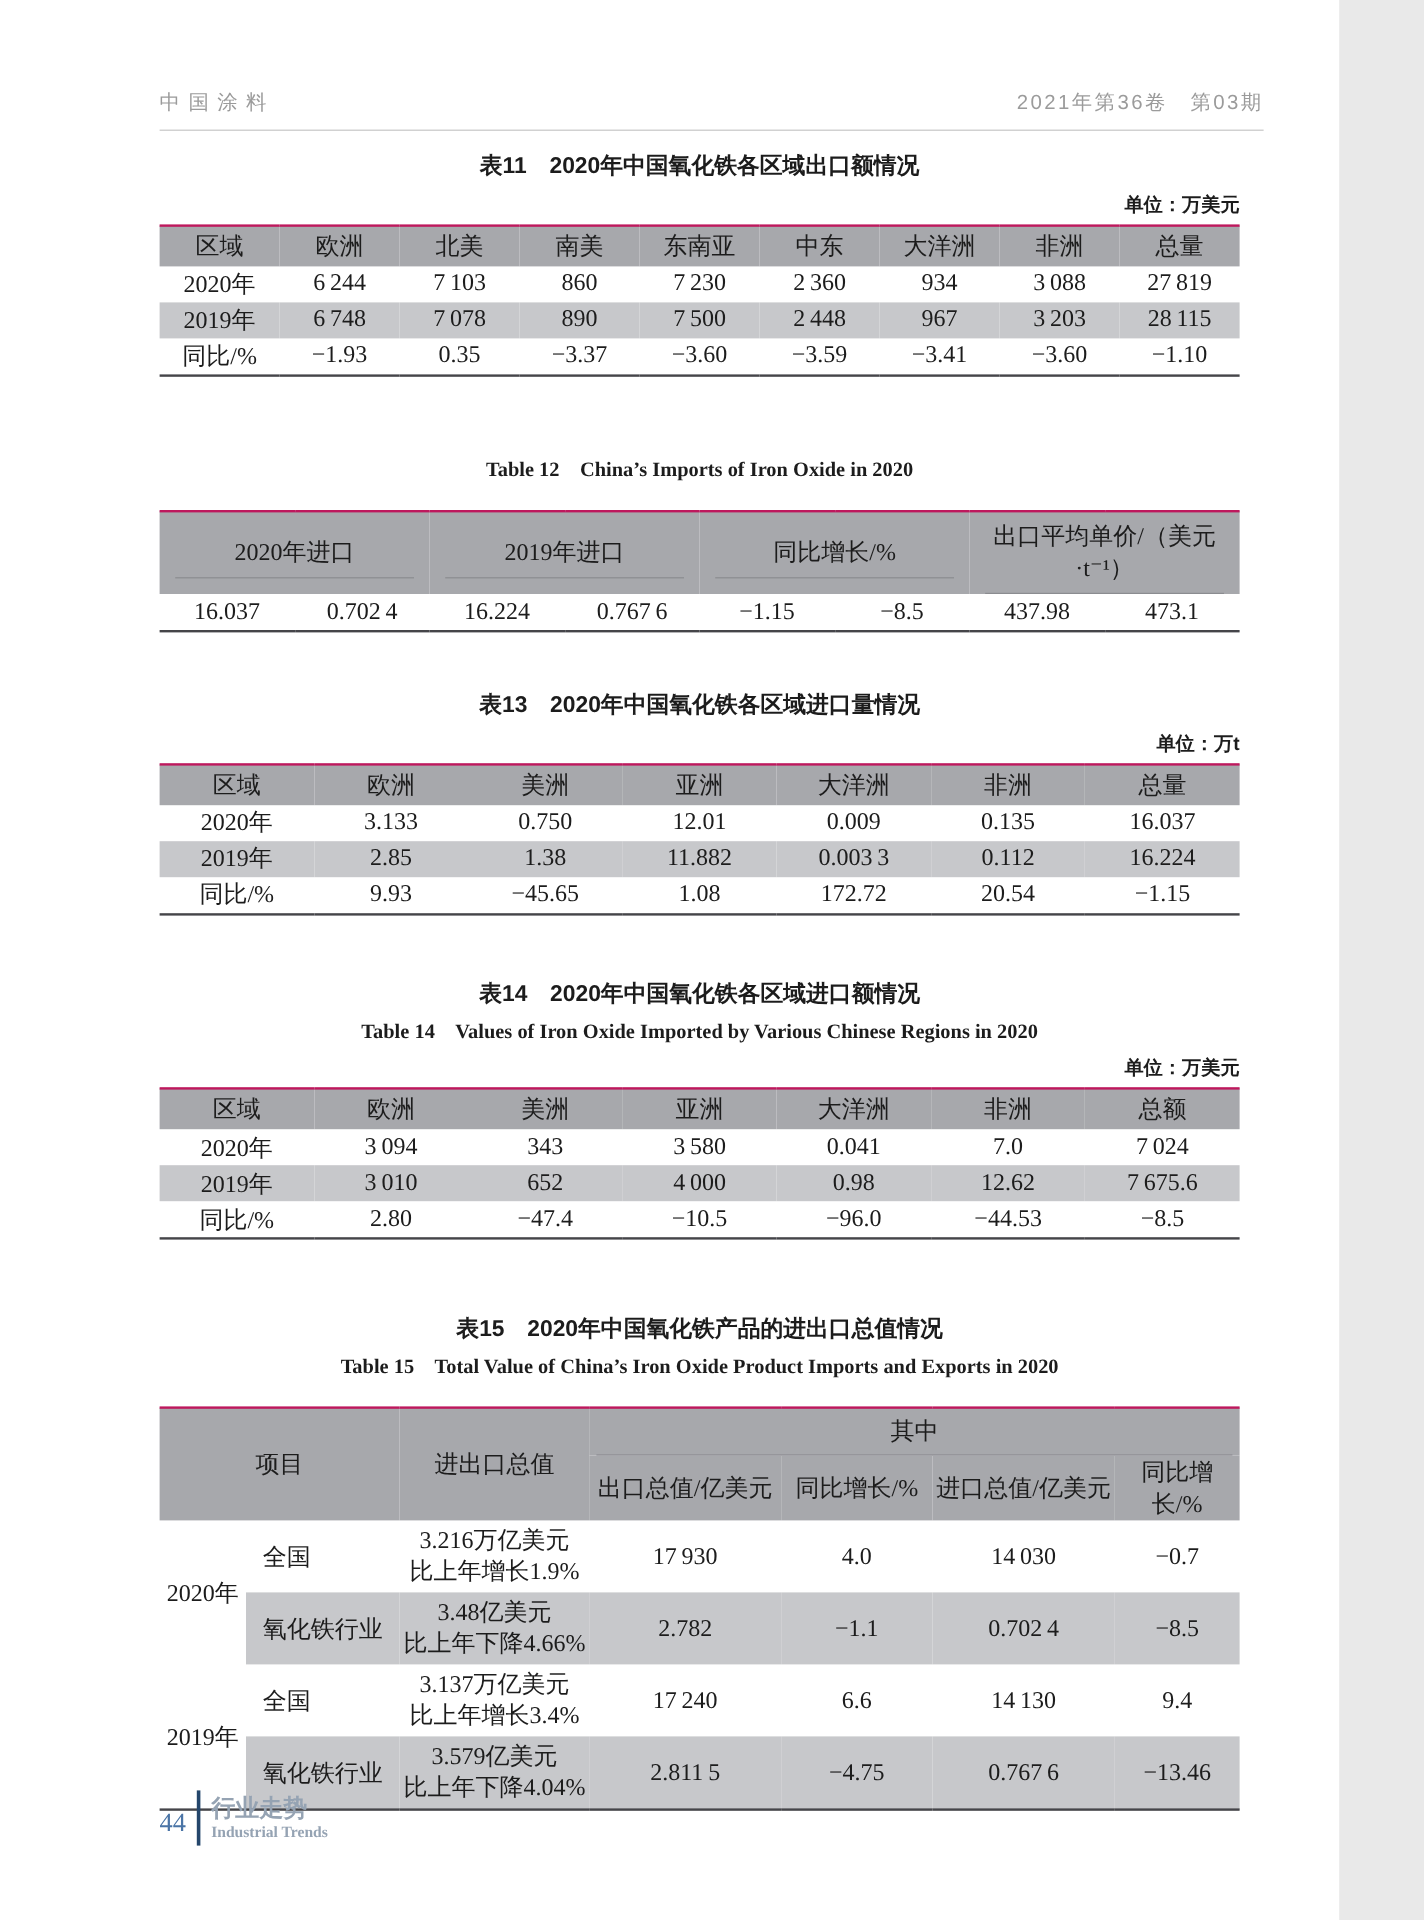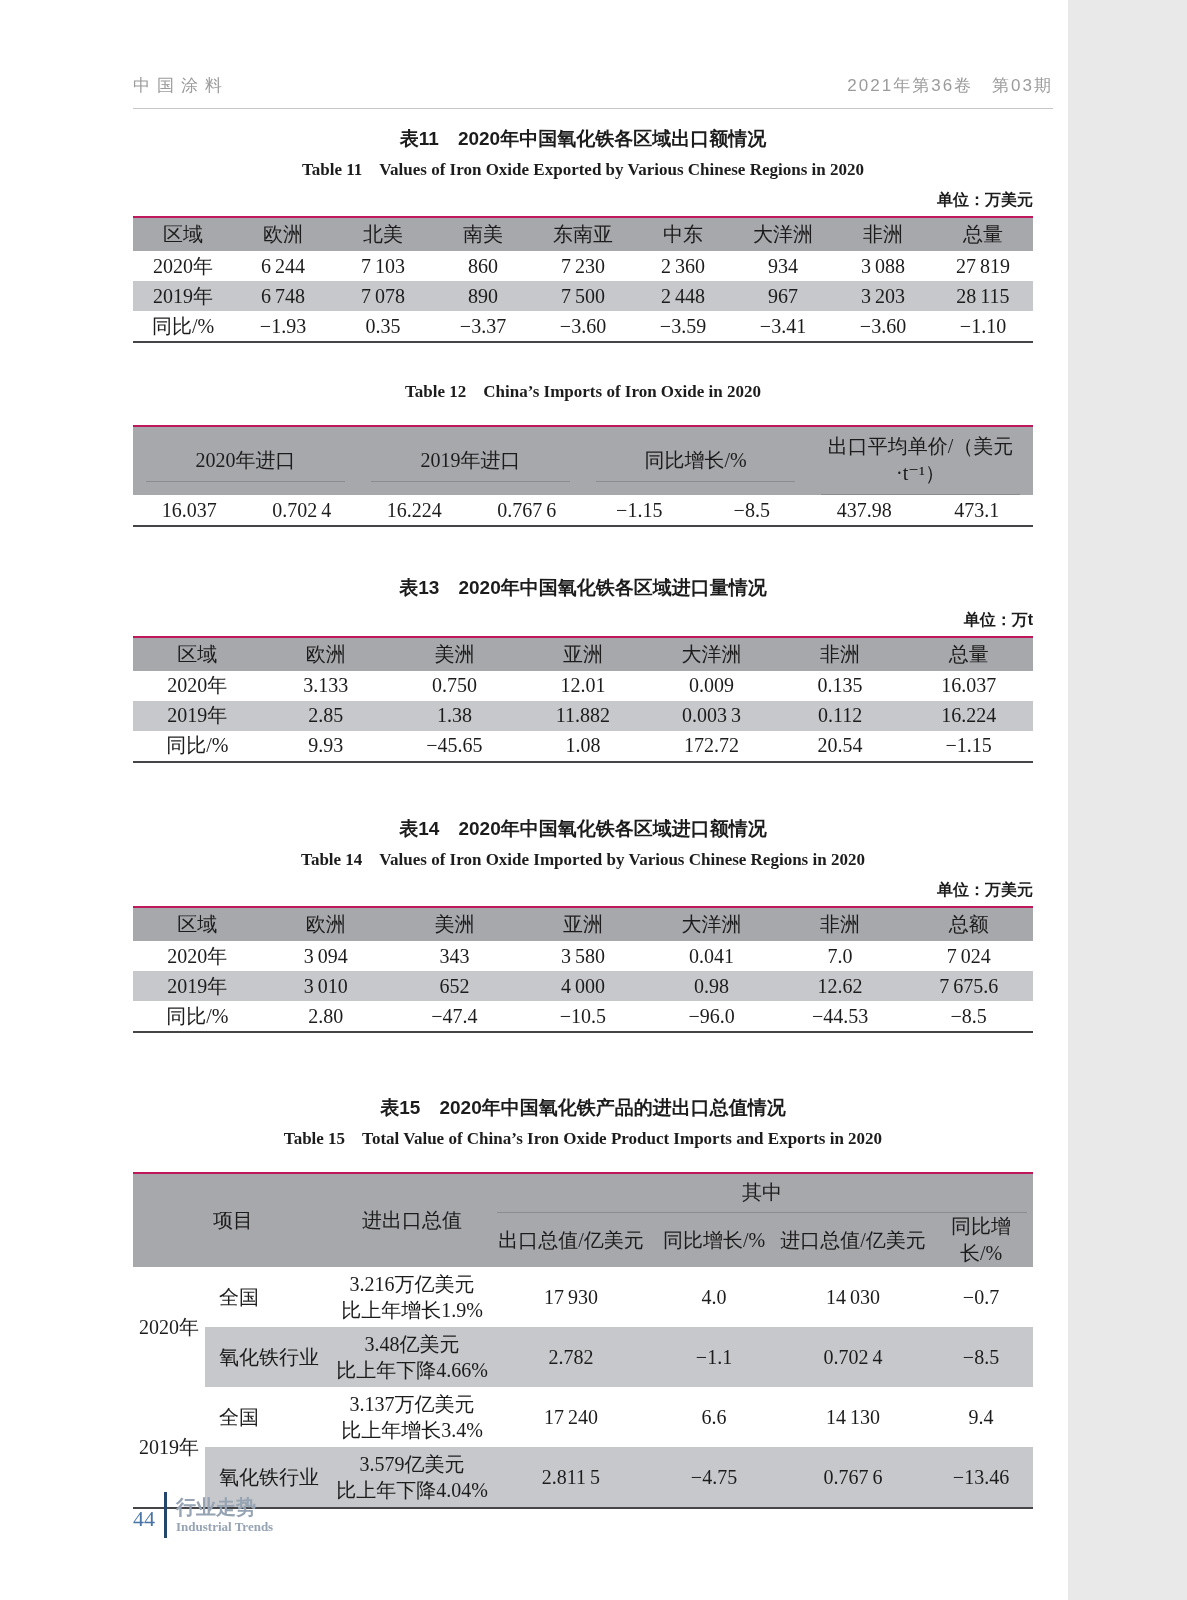--- a/index.html
+++ b/index.html
@@ -3,20 +3,21 @@
 <meta charset="utf-8">
 <style>
   html,body{margin:0;padding:0;background:#e9e9e9;}
   .page{
     position:relative;
     width:1068px;height:1600px;
     background:#ffffff;
     font-family:"Liberation Serif","DejaVu Serif",serif;
     color:#1c1c1c;
     overflow:hidden;
+    padding-left:48px;
   }
   
   .page-header{
     position:absolute;left:133px;top:74px;width:920px;
     display:flex;justify-content:space-between;align-items:flex-end;
     border-bottom:1px solid #c6c6c6;padding-bottom:11px;
     color:#9b9b9b;
     font-family:"Liberation Sans","DejaVu Sans",sans-serif;
     font-size:17px;
   }
@@ -100,21 +101,20 @@
 
 <div class="page">
 
   <div class="page-header">
     <span class="journal-name">中国涂料</span>
     <span class="issue-info">2021年第36卷　第03期</span>
   </div>
 
   <div class="tbl-section sec-t11">
     <div class="tbl-title-zh">表11　2020年中国氧化铁各区域出口额情况</div>
-    <div class="tbl-title-en">Table 11 Values of Iron Oxide Exported by Various Chinese Regions in 2020</div>
     <div class="unit-line">单位：万美元</div>
     <table class="data-table">
       <thead>
         <tr>
           <th>区域</th>
           <th>欧洲</th>
           <th>北美</th>
           <th>南美</th>
           <th>东南亚</th>
           <th>中东</th>

